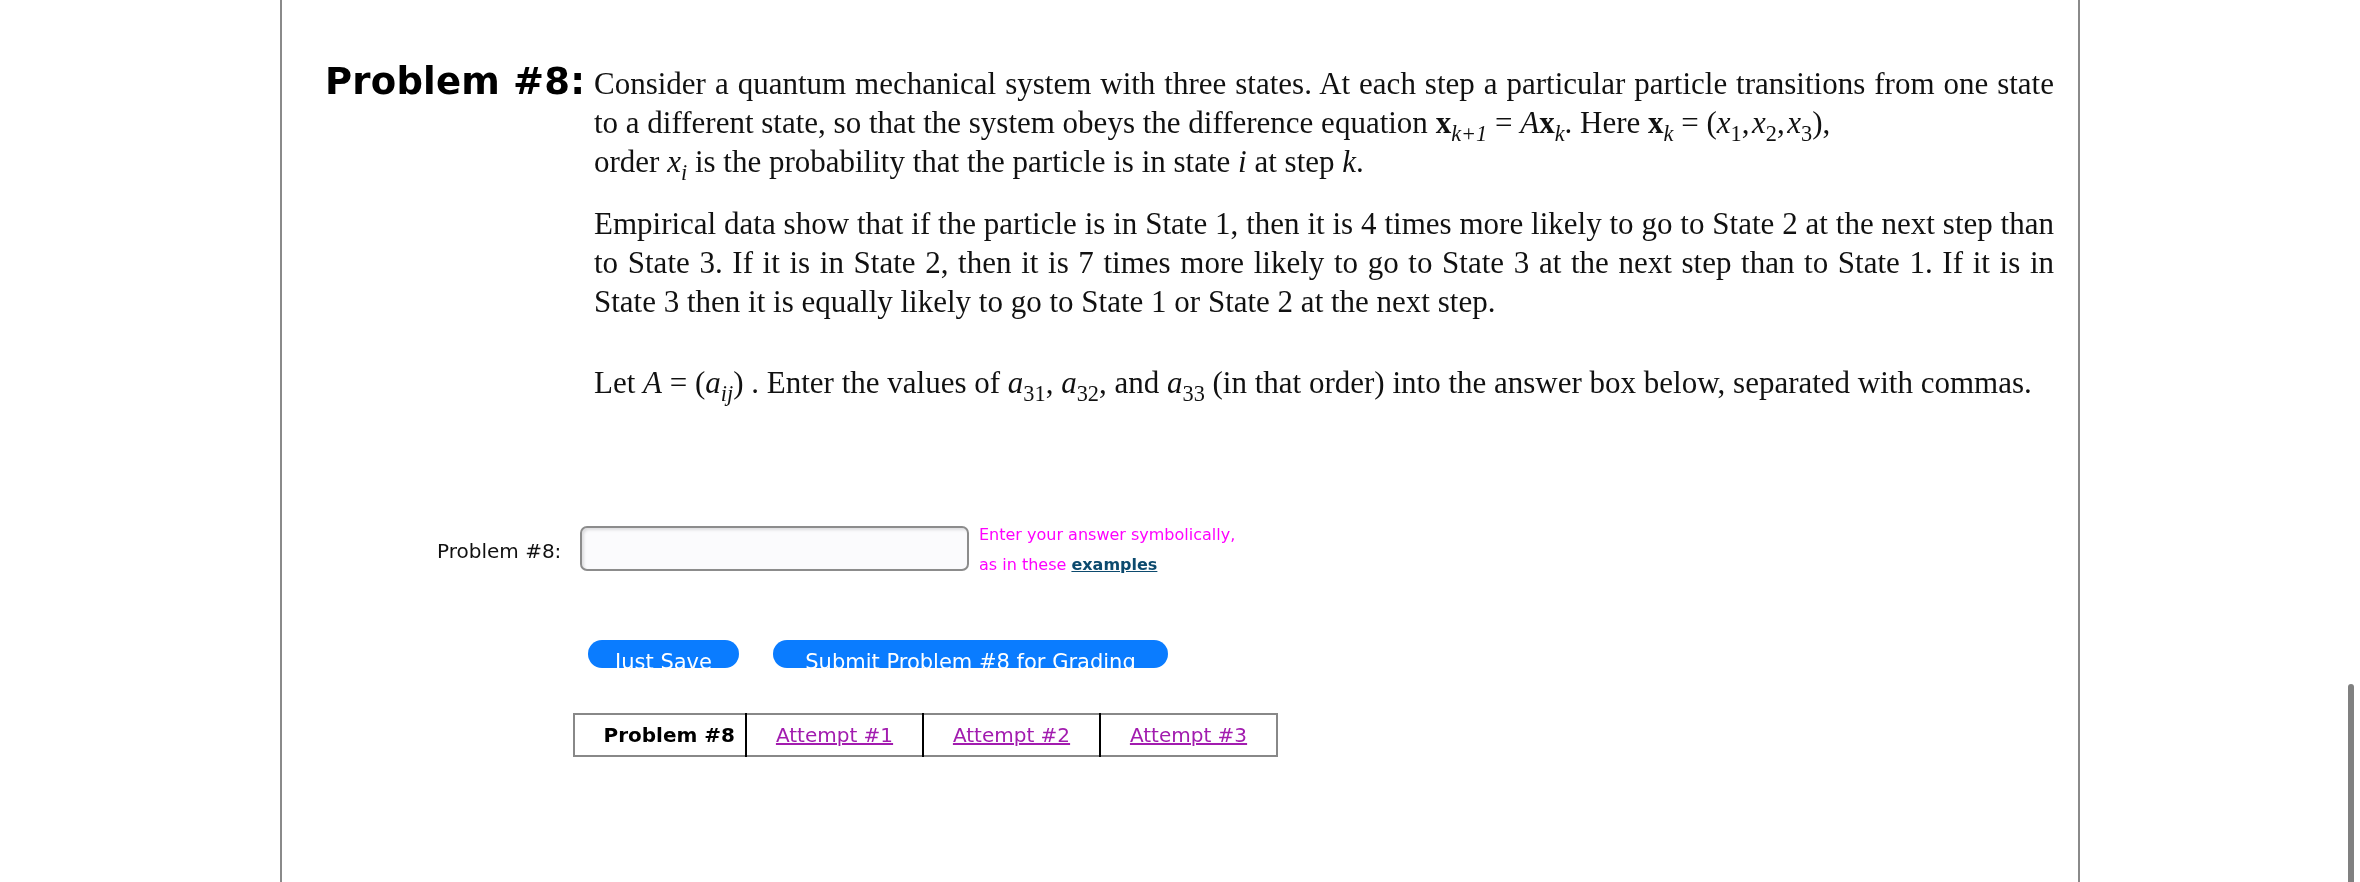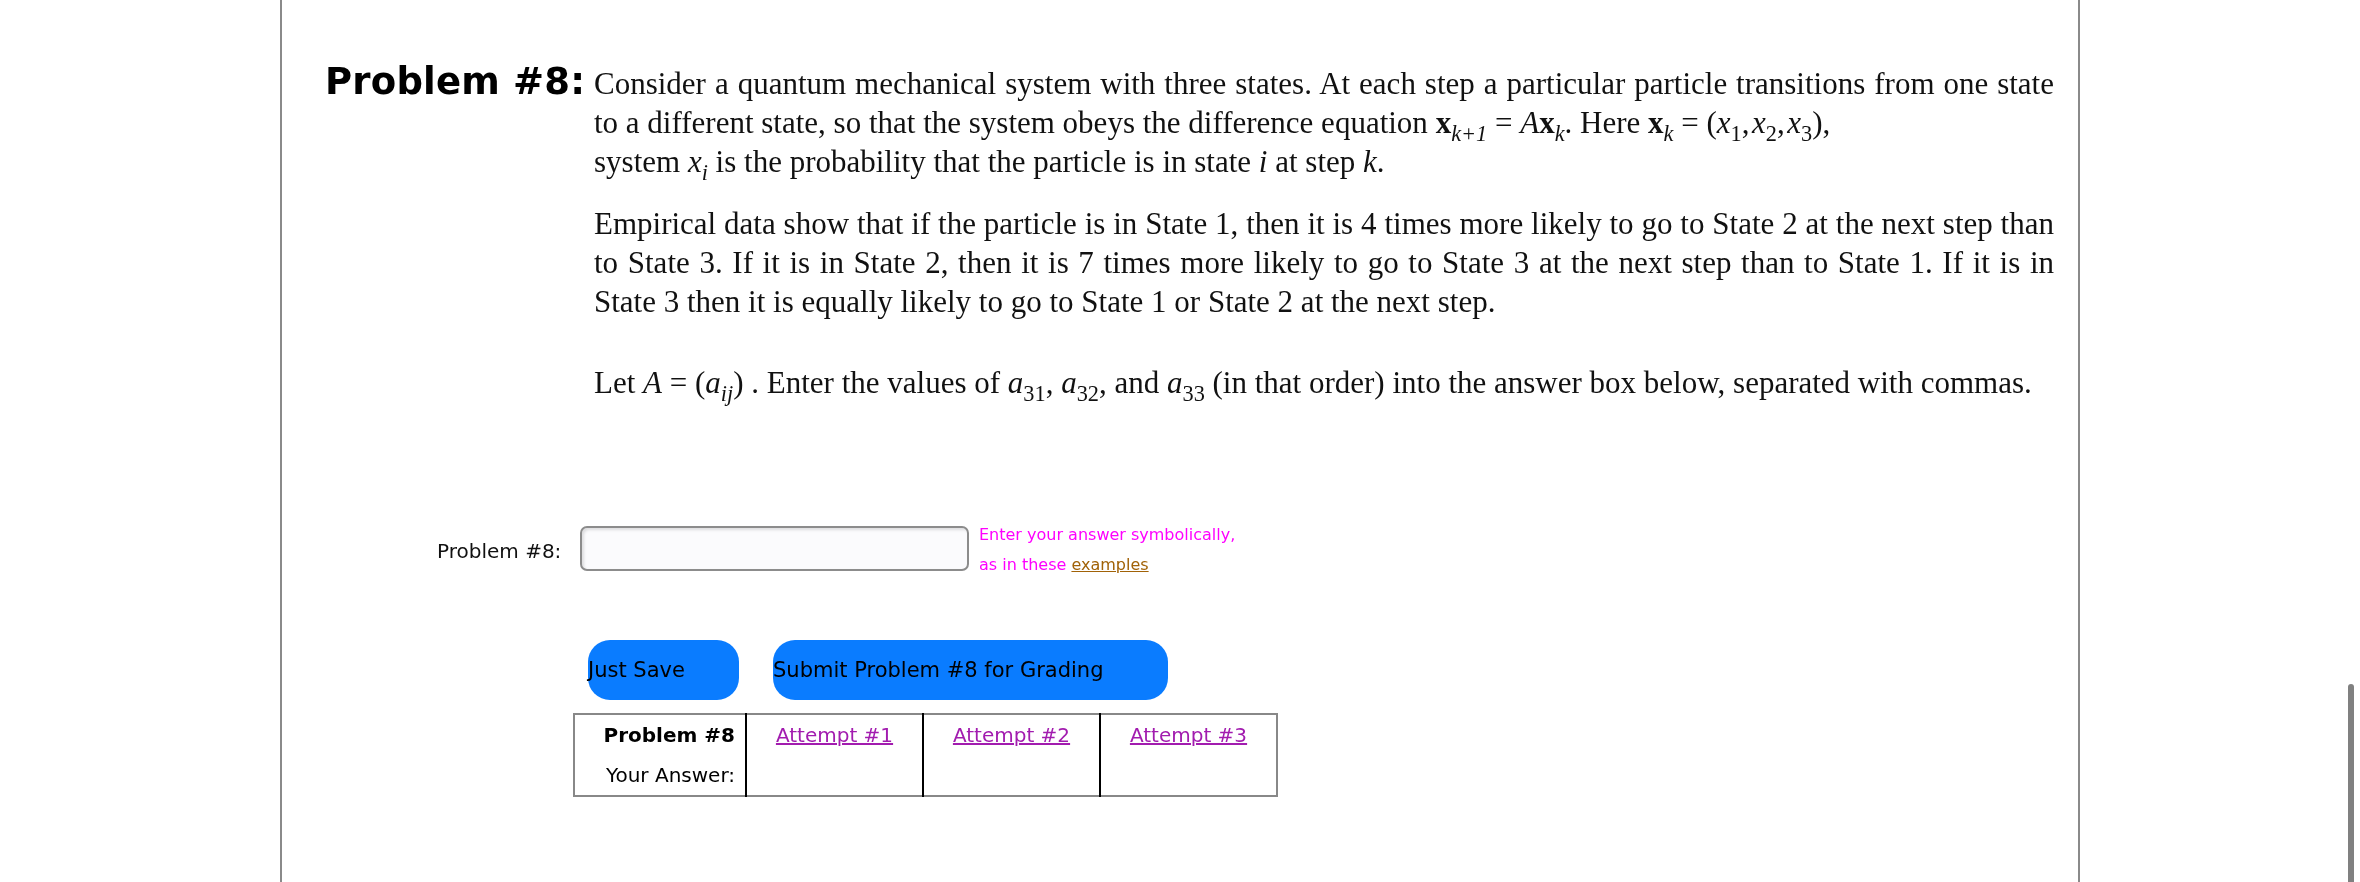--- a/index.html
+++ b/index.html
@@ -33,25 +33,25 @@
   }
   .answer-input {
     position: absolute; left: 580px; top: 526px; width: 389px; height: 45px; box-sizing: border-box;
     border: 2px solid #8c8c8c; border-radius: 7px; background: #fbfbfd;
     box-shadow: inset 2px 2px 3px rgba(0,0,0,0.12); outline: none; font-size: 20px; padding: 0 8px;
   }
   .hint {
     position: absolute; left: 979px; top: 520px; color: #ff00ff; font-size: 16px; line-height: 30px;
     font-family: "DejaVu Sans", sans-serif;
   }
-  .hint a { color: #a16207; font-weight: normal; text-decoration: underline; }
+  .hint a { color: #0c4a6e; font-weight: bold; text-decoration: underline; }
   .btn {
-    position: absolute; top: 640px; height: 60px; background: #0a7cff; color: #000000;
+    position: absolute; top: 640px; height: 28px; background: #0a7cff; color: #ffffff;
     border: none; border-radius: 22px; font-family: "DejaVu Sans", sans-serif; font-size: 21px;
-    line-height: 44px; padding: 0; text-align: left; box-sizing: border-box;
+    line-height: 44px; padding: 0; text-align: center; box-sizing: border-box;
   }
   .btn-save { left: 588px; width: 151px; }
   .btn-submit { left: 773px; width: 395px; }
   table.attempts {
     position: absolute; left: 573px; top: 713px; border-collapse: collapse;
     border: 2px solid #888; font-family: "DejaVu Sans", sans-serif; font-size: 20px; padding-left: 8px;
   }
   table.attempts td, table.attempts th {
     padding: 0 10px; height: 40px; vertical-align: middle;
   }
@@ -68,21 +68,21 @@
 </style>
 </head>
 <body>
 
 <div class="page-frame"></div>
 
 <div class="problem-heading">Problem #8:</div>
 
 <div class="problem-body">
   <p class="first"><span>Consider a quantum mechanical system with three states. At each step a particular particle transitions from one state to a different state, so that the system obeys the difference equation </span><b>x</b><sub><i>k+1</i></sub><span> = </span><i>A</i><b>x</b><sub><i>k</i></sub><span>. Here </span><b>x</b><sub><i>k</i></sub><span> = (</span><i>x</i><sub>1</sub>, <i>x</i><sub>2</sub>, <i>x</i><sub>3</sub><span>),</span>
-    <span class="line3"><span>system </span><i>x</i><sub><i>i</i></sub><span> is the probability that the particle is in state </span><i>i</i><span> at step </span><i>k</i><span>.</span></span>
+    <span class="line3"><span>order </span><i>x</i><sub><i>i</i></sub><span> is the probability that the particle is in state </span><i>i</i><span> at step </span><i>k</i><span>.</span></span>
   </p>
   <p>Empirical data show that if the particle is in State 1, then it is 4 times more likely to go to State 2 at the next step than to State 3. If it is in State 2, then it is 7 times more likely to go to State 3 at the next step than to State 1. If it is in State 3 then it is equally likely to go to State 1 or State 2 at the next step.</p>
   <p><span>Let </span><i>A</i><span> = (</span><i>a</i><sub><i>ij</i></sub><span>) . Enter the values of </span><i>a</i><sub>31</sub>, <i>a</i><sub>32</sub><span>, and </span><i>a</i><sub>33</sub><span> (in that order) into the answer box below, separated with commas.</span></p>
 </div>
 
 <div class="answer-label">Problem #8:</div>
 <input class="answer-input" type="text" value="" style="">
 <div class="hint">
   <span>Enter your answer symbolically,</span><br>
   <span>as in these </span><a href="#">examples</a>
@@ -92,22 +92,16 @@
 <button class="btn btn-submit">Submit Problem #8 for Grading</button>
 
 <table class="attempts">
   <tbody>
       <tr>
     <th class="col-head row-title">Problem #8</th>
     <th class="col-att"><a href="#">Attempt #1</a></th>
     <th class="col-att"><a href="#">Attempt #2</a></th>
     <th class="col-att last"><a href="#">Attempt #3</a></th>
   </tr>
-  <tr>
-    <td class="col-head">Your Answer:</td>
-    <td class="col-att"></td>
-    <td class="col-att"></td>
-    <td class="col-att last"></td>
-  </tr>
 </tbody>
   </table>
 
 <div class="scroll-thumb"></div>
 
 </body></html>

